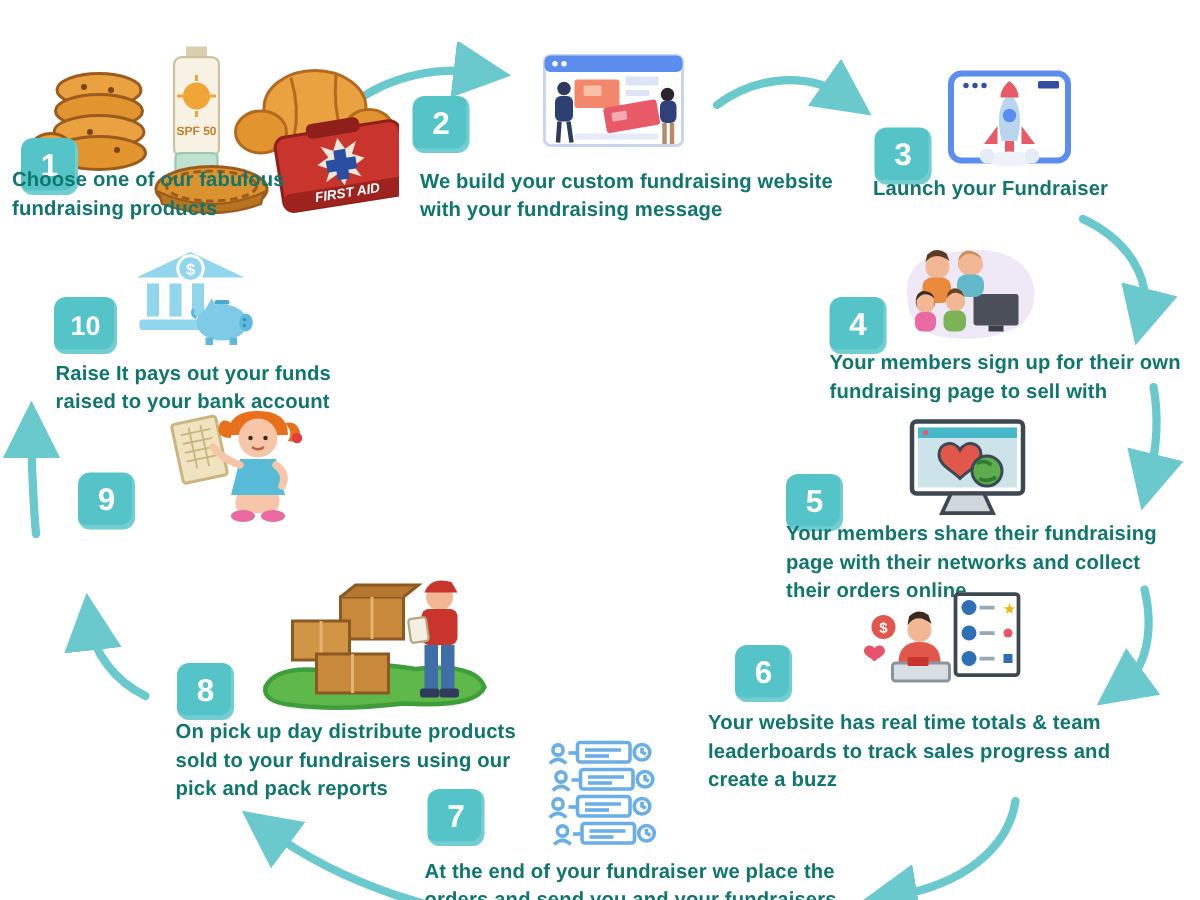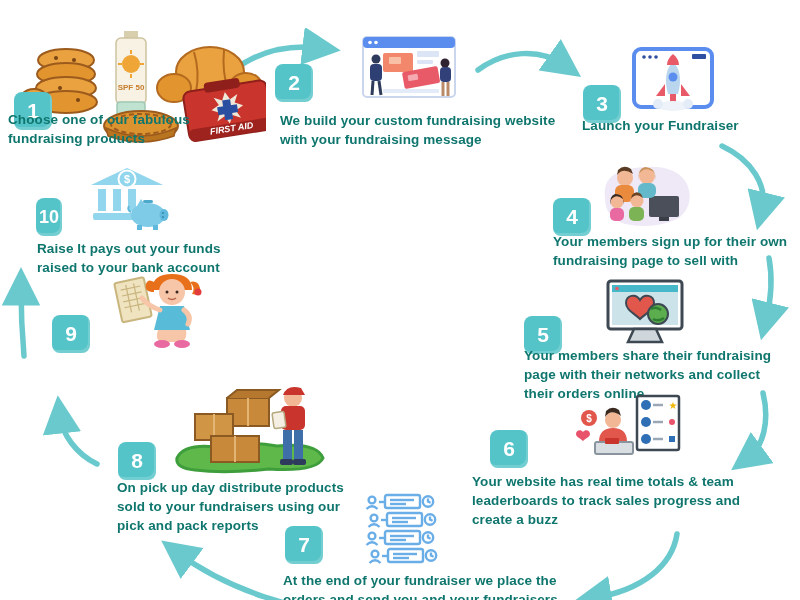--- a/index.html
+++ b/index.html
@@ -5,21 +5,21 @@
   html,body{margin:0;padding:0;background:#fff;}
   #canvas{position:relative;width:800px;height:600px;background:#fff;overflow:hidden;
           font-family:"Liberation Sans",sans-serif;margin-top:28px;}
   .badge{position:absolute;width:38px;height:38px;background:#55c4c8;border-radius:8px;
          color:#fff;font-weight:700;font-size:21px;display:flex;align-items:center;
          justify-content:center;box-shadow:inset -2px -3px 0 rgba(255,255,255,.18);}
   .label{position:absolute;color:#0f766e;font-weight:700;font-size:13.5px;line-height:19px;
          white-space:pre-line;letter-spacing:.1px;}
   .illus{position:absolute;}
   #arrow-layer{position:absolute;left:0;top:0;width:800px;height:600px;}
-  #b10{width:26px;font-size:18px;}
+  #b10{width:42px;font-size:18px;}
 </style>
 </head>
 <body>
 
 <div id="canvas">
 
   <svg id="arrow-layer" viewBox="0 0 800 600">
     <defs>
       <marker id="ah" markerWidth="7" markerHeight="7" refX="3.2" refY="3.5" orient="auto">
         <path d="M0,0 L7,3.5 L0,7 Z" fill="#69c9cd"></path>

